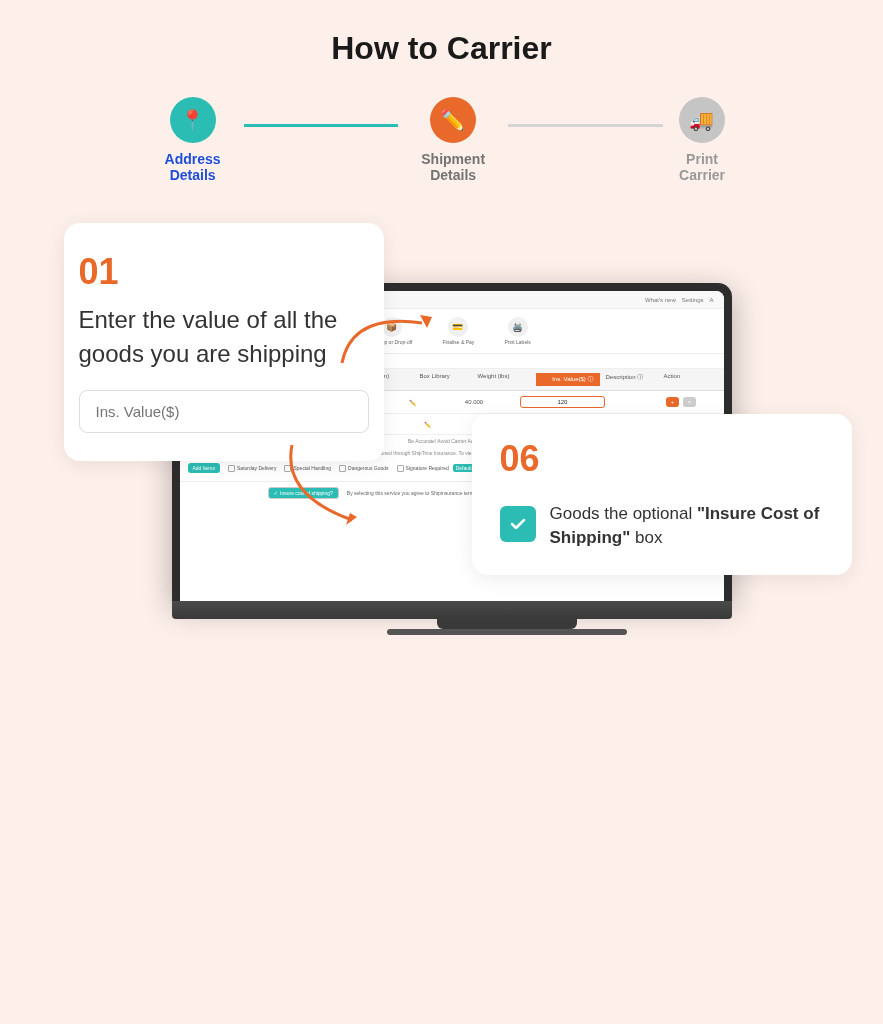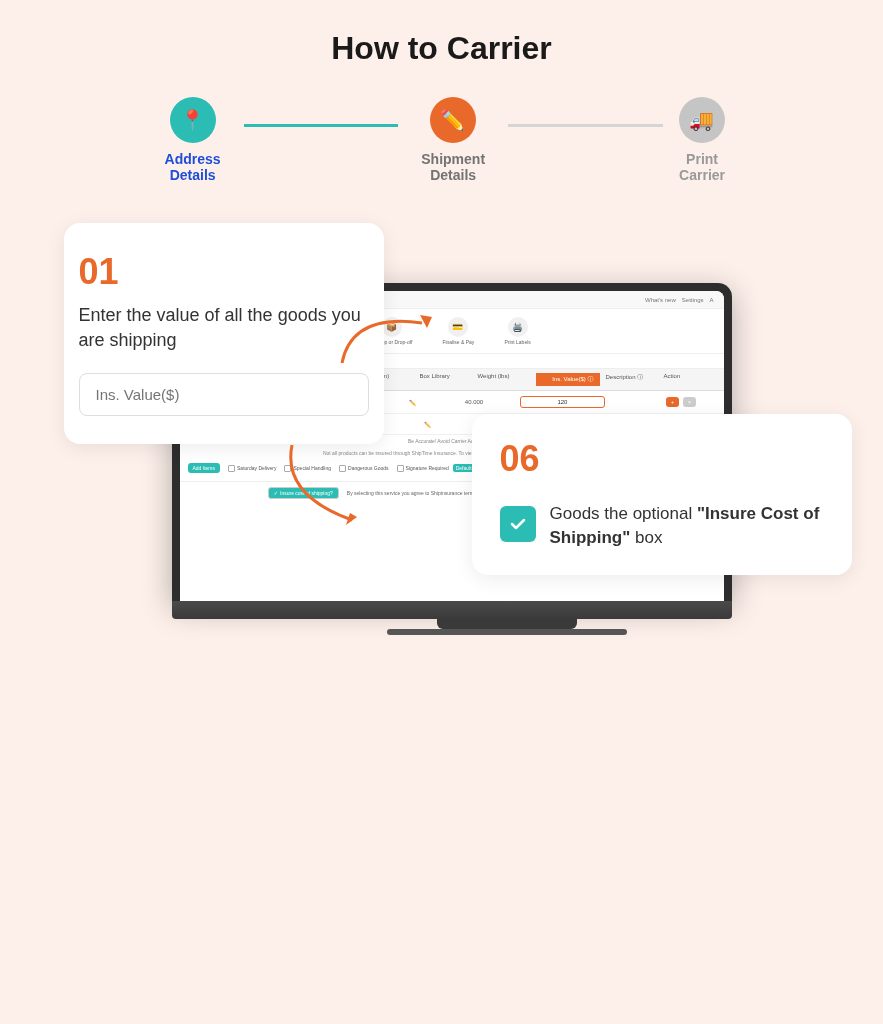--- a/index.html
+++ b/index.html
@@ -99,21 +99,21 @@
     }
 
     .card-number {
       font-size: 36px;
       font-weight: 800;
       color: #e8692a;
       margin-bottom: 10px;
     }
 
     .card-description {
-      font-size: 18px;
+      font-size: 24px;
       color: #333;
       line-height: 1.4;
       margin-bottom: 20px;
     }
 
     .card-input {
       width: 100%;
       padding: 12px 16px;
       border: 1.5px solid #ddd;
       border-radius: 8px;

